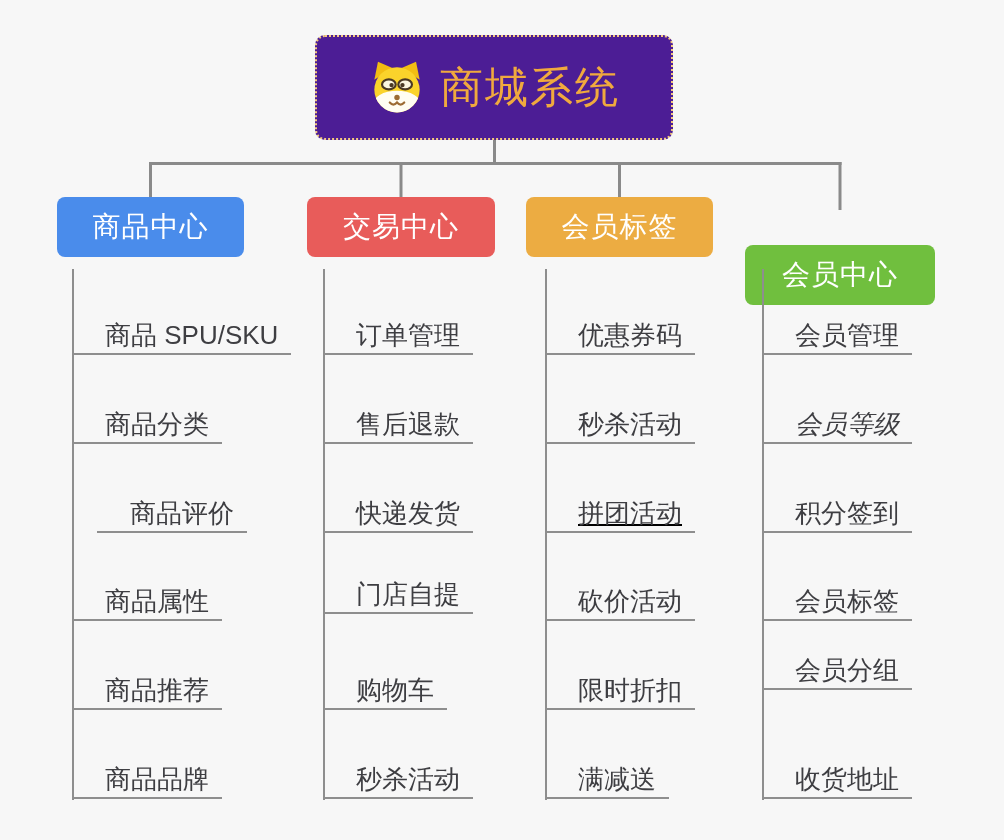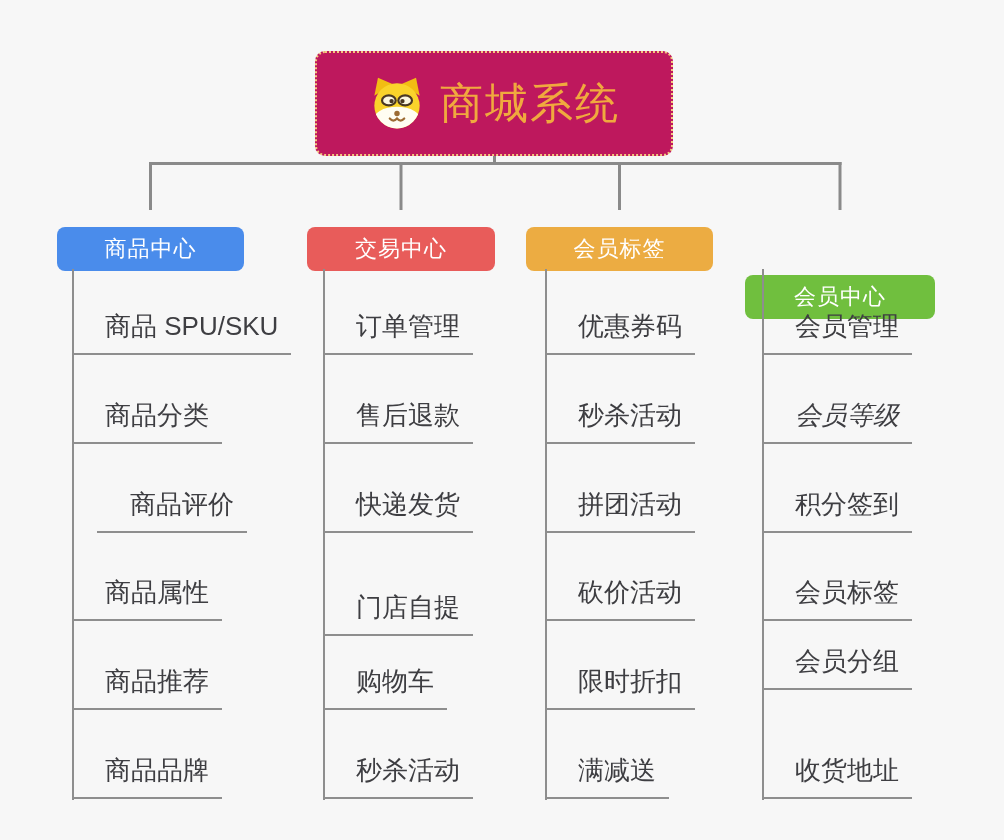--- a/index.html
+++ b/index.html
@@ -14,63 +14,63 @@
     overflow:hidden;
   }
   
   #connectors{
     position:absolute;left:0;top:0;width:1004px;height:840px;
     pointer-events:none;
   }
   
   .root-node{
     position:absolute;
-    left:315px;top:51px;width:358px;height:105px;
-    background:#be185d;
+    left:315px;top:35px;width:358px;height:105px;
+    background:#4c1d95;
     border:2px dotted #f4c97e;
     border-radius:10px;
     box-sizing:border-box;
     display:flex;align-items:center;justify-content:center;
     gap:14px;
     cursor:pointer;
   }
   .root-title{
     font-size:43px;
     letter-spacing:2px;
     color:#f0a93e;
     font-weight:500;
     white-space:nowrap;
   }
   .doge{width:58px;height:58px;flex:0 0 auto;}
   
   .branch-header{
     position:absolute;
-    top:227px;height:44px;
+    top:197px;height:60px;
     border-radius:8px;
     color:#ffffff;
-    font-size:22px;
+    font-size:28px;
     letter-spacing:1px;
     display:flex;align-items:center;justify-content:center;
     cursor:pointer;
     white-space:nowrap;
   }
   
   .trunk{
     position:absolute;
     top:269px;height:531px;width:2px;
     background:#8e8e8e;
   }
   
   .leaf{
     position:absolute;
     height:48px;
     box-sizing:border-box;
     border-bottom:2px solid #8e8e8e;
     display:flex;align-items:flex-end;
-    padding:0 13px 14px 33px;
+    padding:0 13px 5px 33px;
     cursor:pointer;
     white-space:nowrap;
   }
   .leaf span{
     font-size:26px;
     color:#3e3e42;
     line-height:1;
   }
 </style>
 </head>
@@ -135,38 +135,38 @@
       <div class="trunk" style="left: 323px;"></div>
       <div class="leaf" style="left: 323px; top: 307px;">
         <span>订单管理</span>
       </div>
       <div class="leaf" style="left: 323px; top: 396px;">
         <span>售后退款</span>
       </div>
       <div class="leaf" style="left: 323px; top: 485px;">
         <span>快递发货</span>
       </div>
-      <div class="leaf" style="left: 323px; top: 588px;">
+      <div class="leaf" style="left: 323px; top: 566px;">
         <span>门店自提</span>
       </div>
       <div class="leaf" style="left: 323px; top: 662px;">
         <span>购物车</span>
       </div>
       <div class="leaf" style="left: 323px; top: 751px;">
         <span>秒杀活动</span>
       </div>
       <div class="branch-header" style="left: 526px; width: 187px; background: rgb(236, 172, 66);">会员标签</div>
       <div class="trunk" style="left: 545px;"></div>
       <div class="leaf" style="left: 545px; top: 307px;">
         <span>优惠券码</span>
       </div>
       <div class="leaf" style="left: 545px; top: 396px;">
         <span>秒杀活动</span>
       </div>
-      <div class="leaf" style="left: 545px; top: 485px;">
+      <div class="leaf" style="left: 545px; top: 485px; text-decoration: underline;">
         <span>拼团活动</span>
       </div>
       <div class="leaf" style="left: 545px; top: 573px;">
         <span>砍价活动</span>
       </div>
       <div class="leaf" style="left: 545px; top: 662px;">
         <span>限时折扣</span>
       </div>
       <div class="leaf" style="left: 545px; top: 751px;">
         <span>满减送</span>

